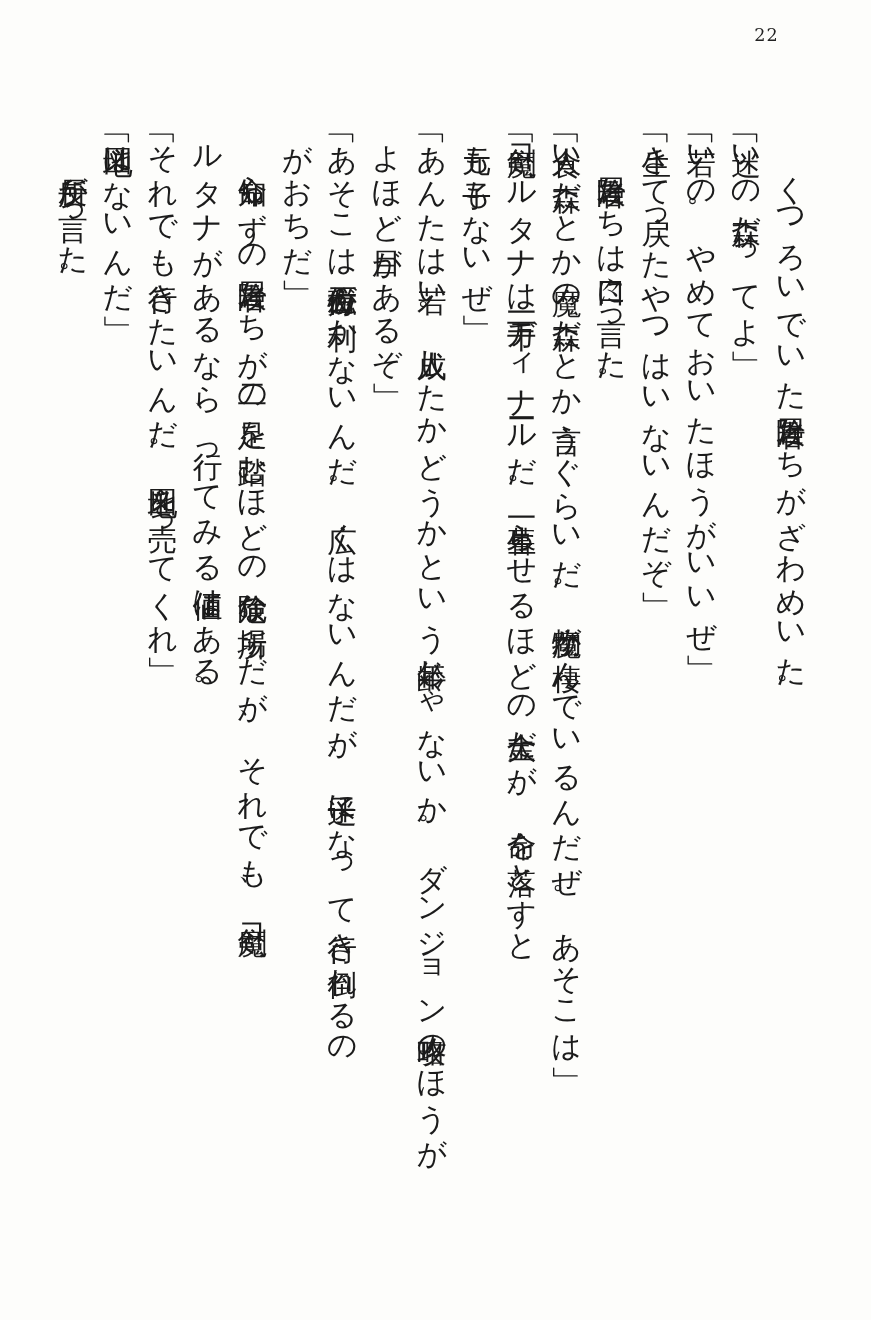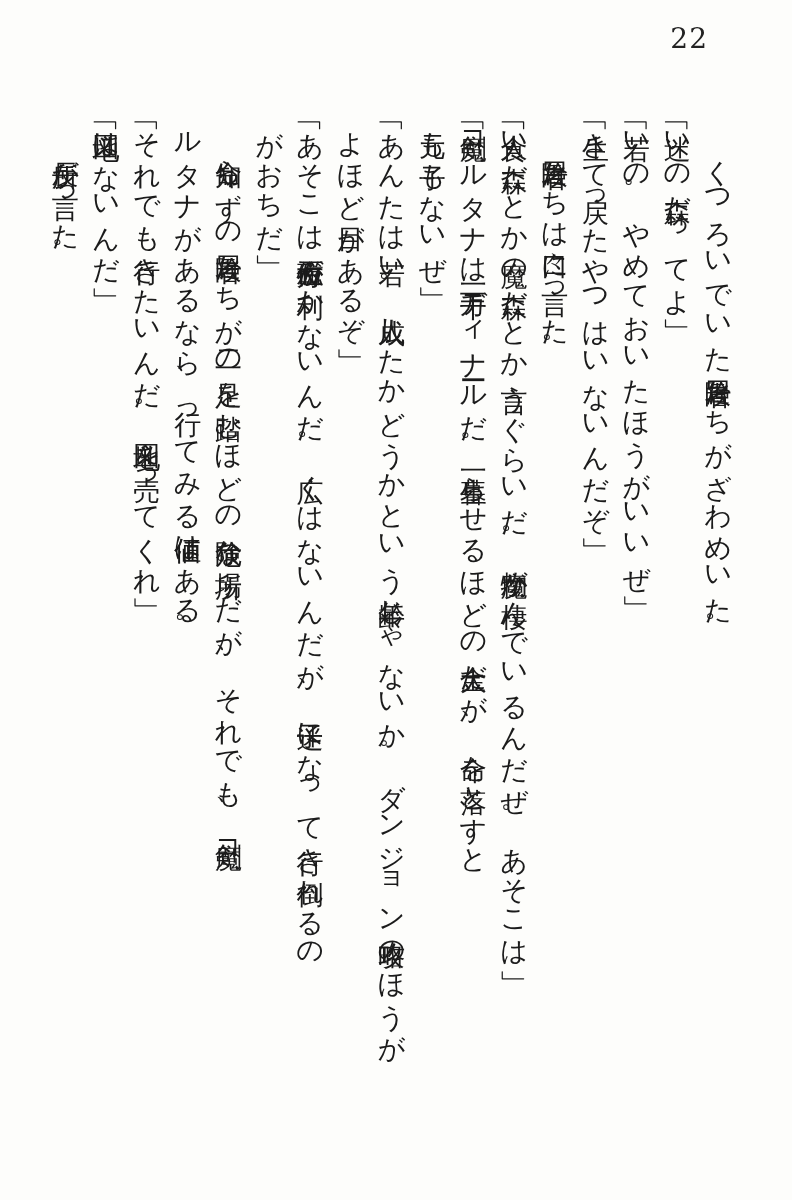--- a/index.html
+++ b/index.html
@@ -16,21 +16,21 @@
     color: #1b1b1b;
   }
   .book-page {
     position: absolute;
     inset: 0;
   }
   .page-number {
     position: absolute;
     top: 22px;
     right: 84px;
-    font-size: 28px;
+    font-size: 16px;
     letter-spacing: 1px;
     color: #222;
   }
   .text-block {
     position: absolute;
     top: 113px;
     right: 54px;
     height: 1048px;
     writing-mode: vertical-rl;
     text-orientation: mixed;

